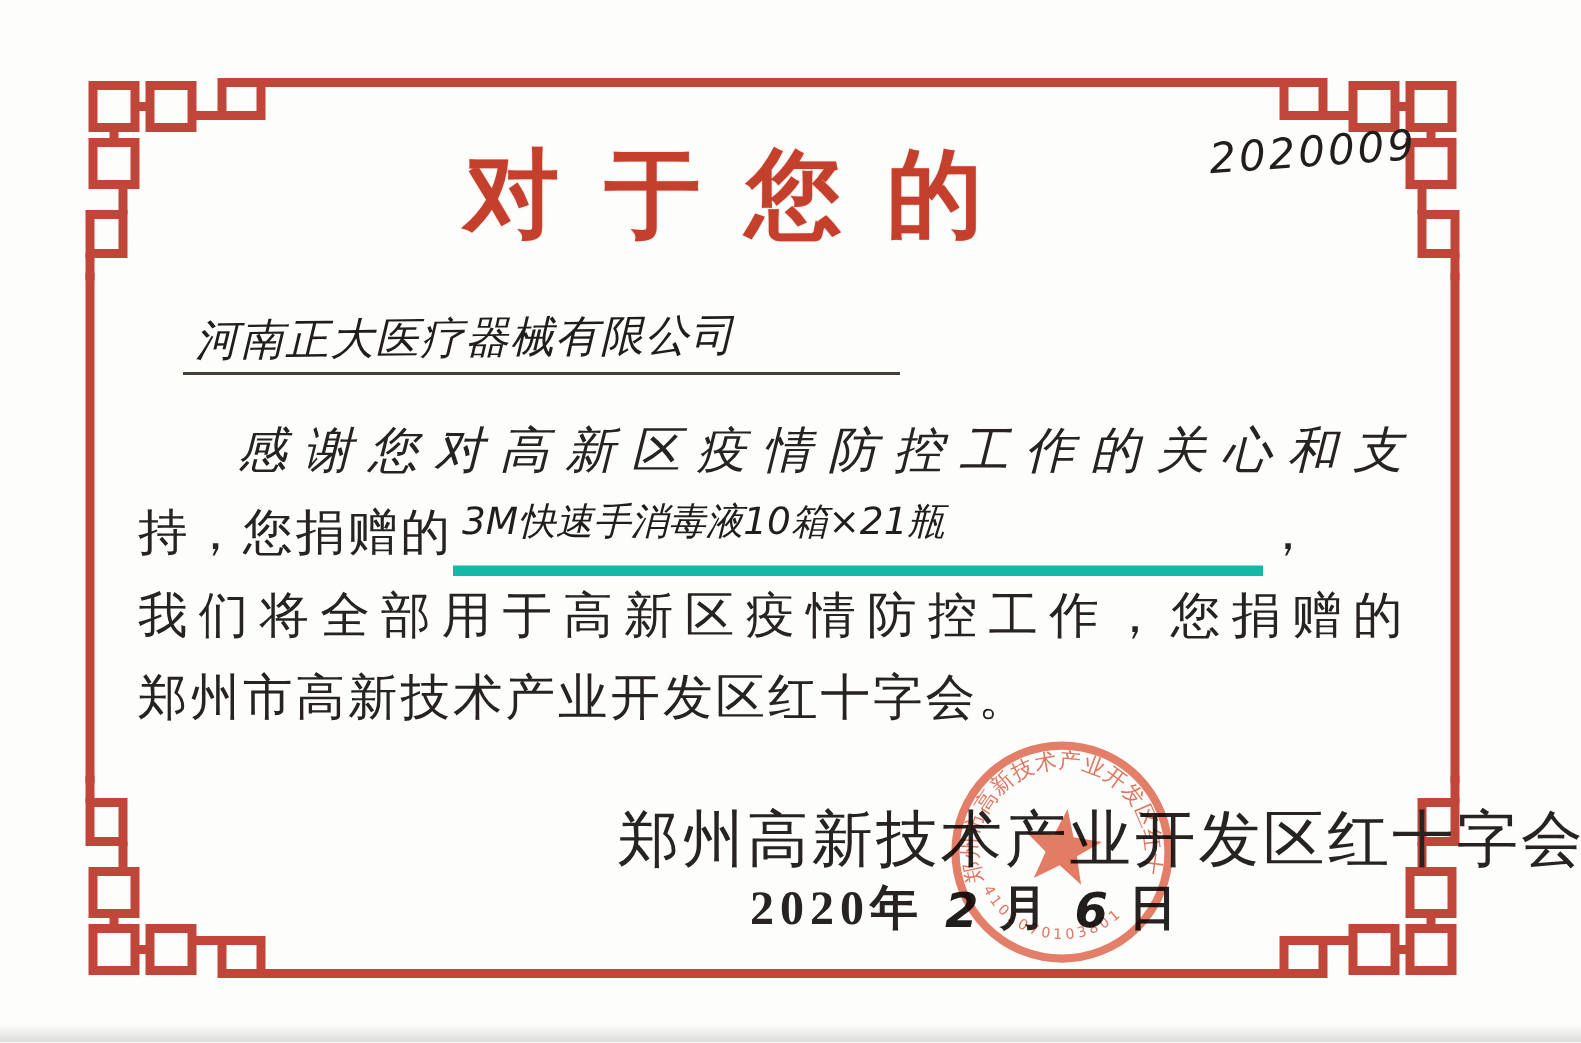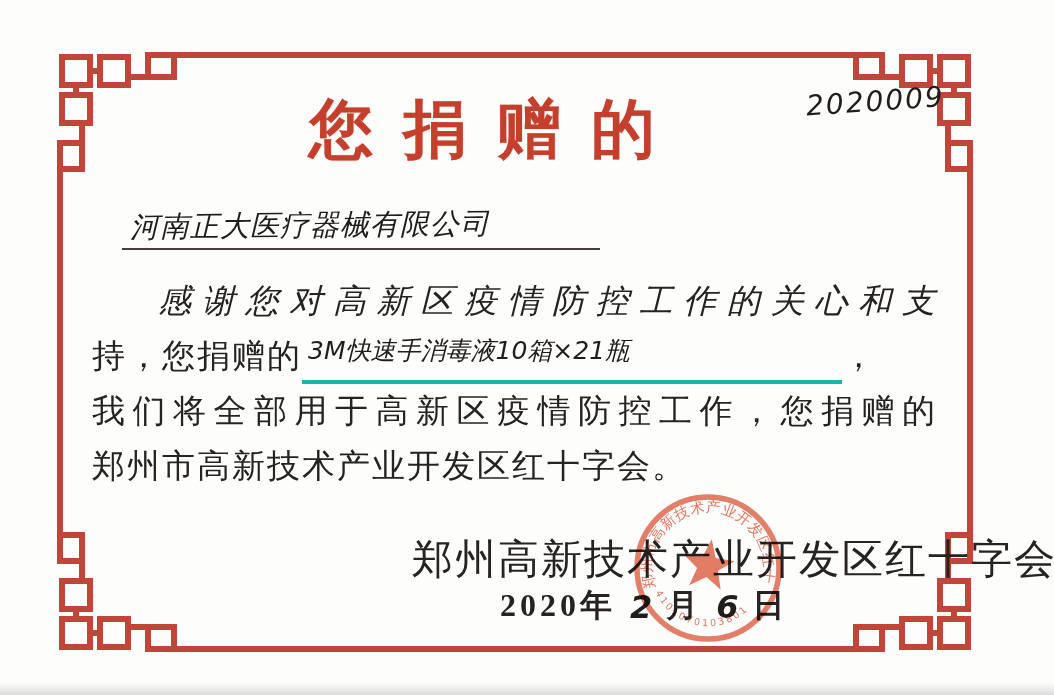--- a/index.html
+++ b/index.html
@@ -36,21 +36,21 @@
     transform:rotate(-0.6deg);white-space:nowrap;
   }
   .body-block{
     position:absolute;left:92px;top:274px;width:845px;
     font-size:33px;color:#262320;line-height:55px;letter-spacing:2px;
   }
   .jline{text-align:justify;text-align-last:justify;}
   .indent{padding-left:66px;font-style:italic;}
   .donation-underline{
     display:inline-block;width:540px;height:40px;vertical-align:bottom;
-    border-bottom:4px solid #14b8a6;position:relative;
+    border-bottom:7px solid #14b8a6;position:relative;
   }
   .donation-text{
     position:absolute;left:6px;bottom:2px;font-size:25px;white-space:nowrap;
     letter-spacing:0;
   }
   .issuer-line{
     position:absolute;left:412px;top:532px;width:500px;
     font-size:41px;color:#262320;letter-spacing:2px;white-space:nowrap;
   }
   .date-line{
@@ -92,21 +92,21 @@
     <use href="#cornerKnot" transform="translate(52,657) scale(1,-1)"></use>
     <use href="#cornerKnot" transform="translate(978,657) scale(-1,-1)"></use>
     <g stroke="#c0463a" stroke-width="6">
       <path d="M186 55 H844"></path>
       <path d="M186 649 H844"></path>
       <path d="M60 182 V522"></path>
       <path d="M970 182 V522"></path>
     </g>
   </svg>
 
-  <div class="cert-title">您捐赠的</div>
+  <div class="cert-title">对于您的</div>
 
   <div class="cert-number handwrite">2020009</div>
 
   <div class="recipient-wrap">
     <div class="recipient-name handwrite">河南正大医疗器械有限公司</div>
   </div>
 
   <div class="body-block">
     <div class="jline indent">感谢您对高新区疫情防控工作的关心和支</div>
     <div>

